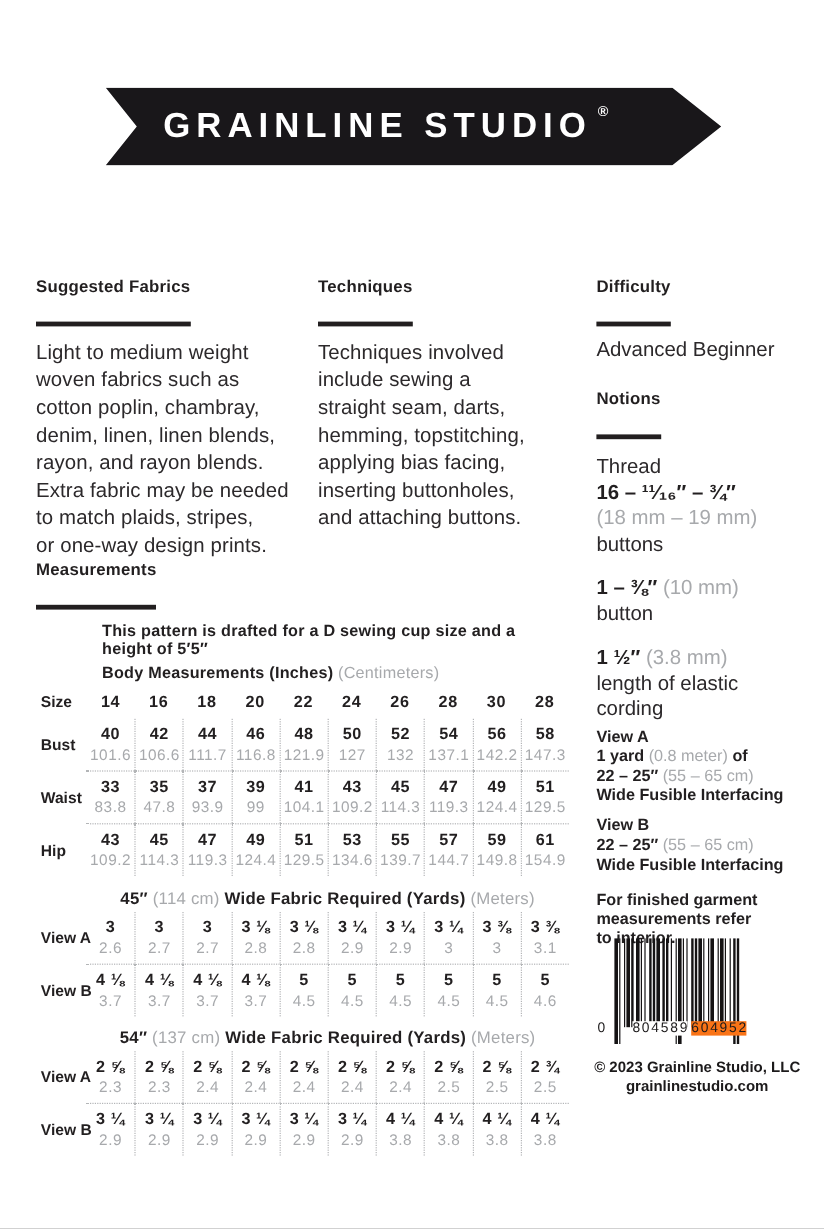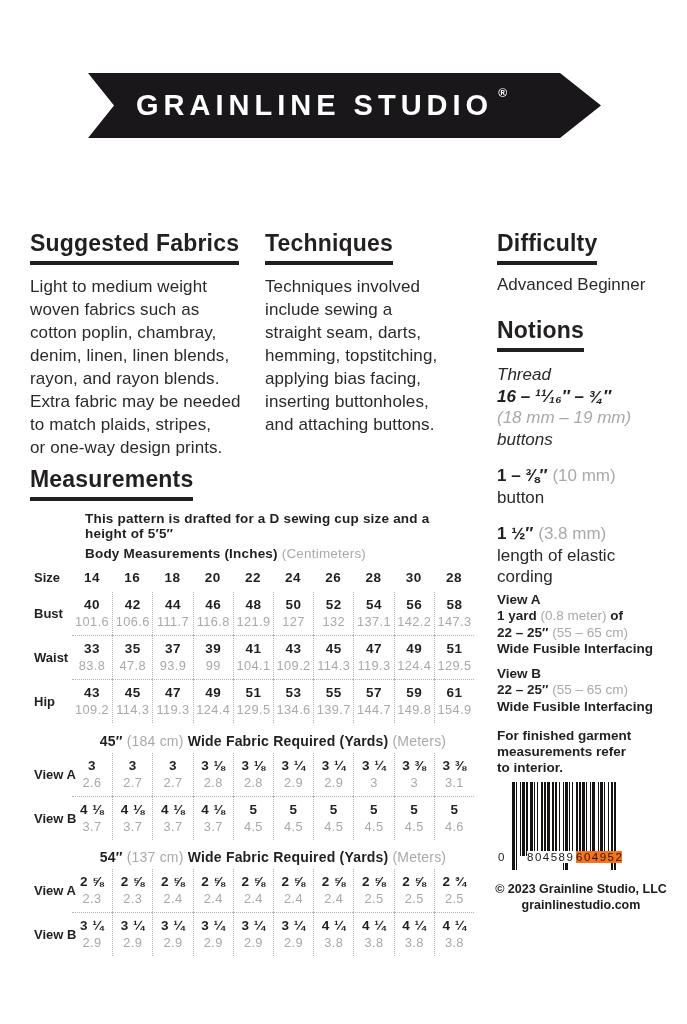--- a/index.html
+++ b/index.html
@@ -6,33 +6,33 @@
   .page{position:relative;width:687px;height:1024px;background:#fff;overflow:hidden;
         color:var(--ink,#221f20);font-family:"Liberation Sans","DejaVu Sans",sans-serif;
         margin:0 auto;}
   
   .banner{position:absolute;left:88px;top:73px;width:513px;height:65px;background:var(--banner,#19171a);
           clip-path:polygon(0 0,472px 0,100% 50%,472px 100%,0 100%,26px 50%);
           display:flex;align-items:center;justify-content:center;padding-right:46px;box-sizing:border-box;}
   .banner-text{color:#fff;font-weight:700;font-size:29px;letter-spacing:5px;white-space:nowrap;}
   .banner-reg{color:#fff;font-weight:700;font-size:12px;margin-left:5px;align-self:flex-start;margin-top:13px;}
   
-  .h{font-size:23px;font-weight:700;display:inline-block;border-bottom:4px solid var(--ink,#221f20);
-     padding-bottom:4px;margin:0;letter-spacing:.2px;}
+  .h{font-size:14px;font-weight:700;display:inline-block;border-bottom:4px solid var(--ink,#221f20);
+     padding-bottom:22px;margin:0;letter-spacing:.2px;}
   
   .col-fabrics{position:absolute;left:30px;top:230px;width:237px;}
   .col-tech{position:absolute;left:265px;top:230px;width:205px;}
   .col-right{position:absolute;left:497px;top:230px;width:172px;}
   .body-text{margin:10px 0 0;font-size:17px;line-height:23px;white-space:pre-line;
              color:#2c292b;letter-spacing:.1px;}
   .difficulty-level{margin:10px 0 0;font-size:17px;color:#2c292b;}
   .notions-h{margin-top:22px;}
   .ngroup{color:#2c292b;}
   .ngroup.md{font-size:17px;line-height:21.5px;margin-top:15px;}
-  .ngroup.md:first-child{margin-top:12px;font-style:italic;}
+  .ngroup.md:first-child{margin-top:12px;}
   .ngroup.sm{font-size:13.5px;line-height:16.5px;margin-top:4px;}
   .ngroup.sm + .ngroup.sm{margin-top:8px;}
   .ngroup.note{font-size:13.5px;line-height:16px;margin-top:13px;}
   .sb{font-weight:700;color:var(--ink,#221f20);}
   .sr{font-weight:400;color:#2c292b;}
   .sg{font-weight:400;color:var(--gray,#a7a9ac);}
   
   .measure{position:absolute;left:30px;top:466px;width:444px;}
   .m-note{margin:10px 0 0 55px;font-size:13.5px;font-weight:700;letter-spacing:.2px;}
   .m-note + .m-note{margin-top:5px;}
@@ -265,21 +265,21 @@
         </div>
         <div class="mt-cell bl bt">
           <div class="mt-in">59</div>
           <div class="mt-cm">149.8</div>
         </div>
         <div class="mt-cell bl bt">
           <div class="mt-in">61</div>
           <div class="mt-cm">154.9</div>
         </div>
       </div>
-    <div class="m-tablehead"><span class="sb">45″ </span><span class="sg">(184 cm)</span><span class="sb"> Wide Fabric Required (Yards) </span><span class="sg">(Meters)</span></div>
+    <div class="m-tablehead"><span class="sb">45″ </span><span class="sg">(114 cm)</span><span class="sb"> Wide Fabric Required (Yards) </span><span class="sg">(Meters)</span></div>
     <div class="ftable" id="f45-table">
         <div class="mt-label">View A</div>
         <div class="mt-cell">
           <div class="mt-in">3</div>
           <div class="mt-cm">2.6</div>
         </div>
         <div class="mt-cell bl">
           <div class="mt-in">3</div>
           <div class="mt-cm">2.7</div>
         </div>

